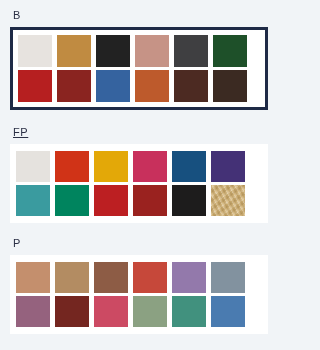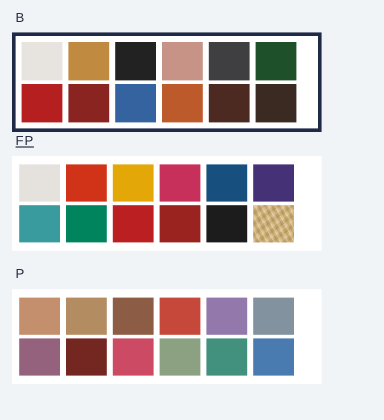--- a/index.html
+++ b/index.html
@@ -35,21 +35,21 @@
   
   .group-b .group-label { padding-top: 9px; }
   .group-b .swatch-card {
     margin: 6px 10px 0 10px;
     border: 3px solid #1e2a46;
     background: #ffffff;
     padding: 5px 4px 5px 5px;
     box-sizing: border-box;
   }
   
-  .group-fp .group-label { padding-top: 2px; text-decoration: underline; }
+  .group-fp .group-label { padding-top: 16px; text-decoration: underline; }
   .group-p  .group-label { padding-top: 14px; }
   .group-fp .swatch-card,
   .group-p  .swatch-card {
     margin: 6px 10px 0 10px;
     border: 0;
     background: #ffffff;
     padding: 7px 6px 7px 6px;
     box-sizing: border-box;
   }
   .swatch-row {

